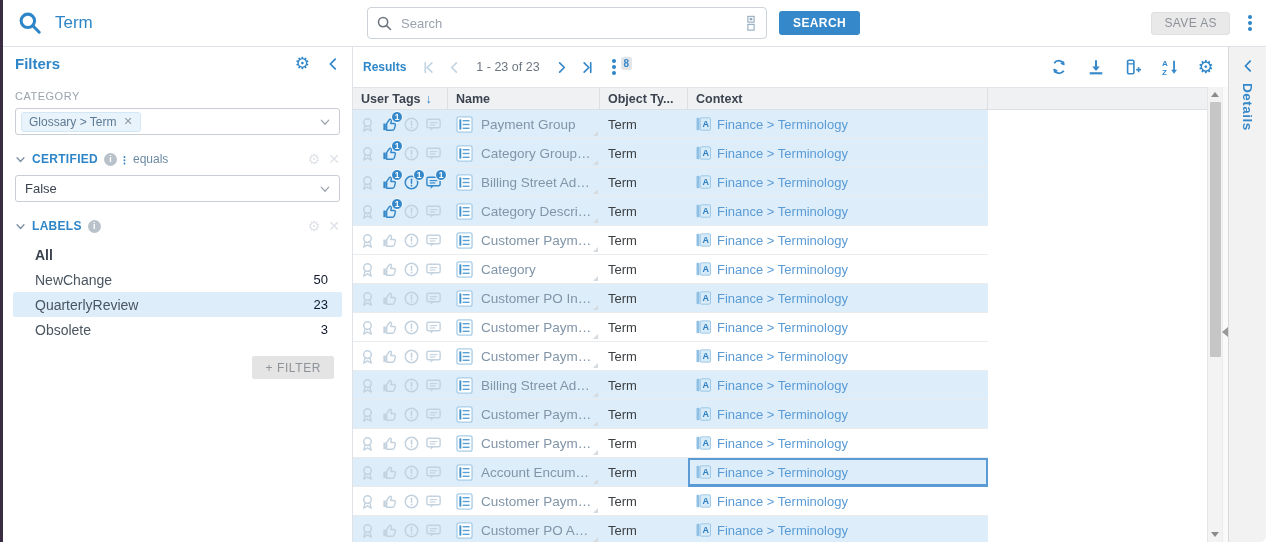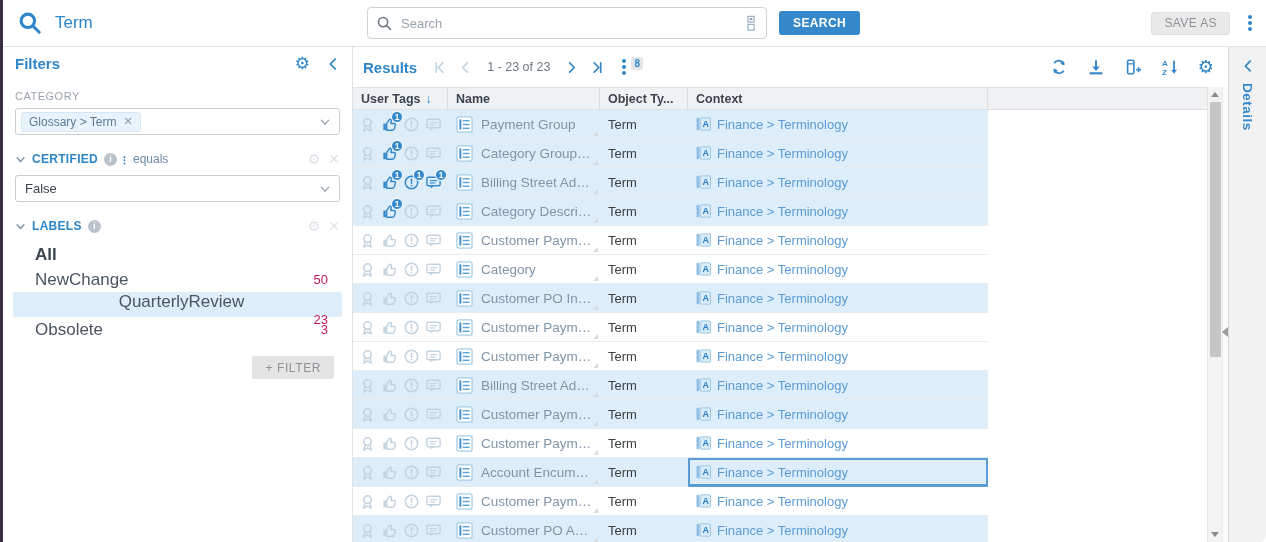--- a/index.html
+++ b/index.html
@@ -46,31 +46,31 @@
   .fsec-head .vchev { width:11px; height:11px; color:#7e92a5; cursor:pointer; }
   .fsec-title { color:#2e86c8; font-weight:bold; font-size:12px; letter-spacing:.3px; }
   .info-dot { width:13px; height:13px; border-radius:50%; background:#b9c2cb; color:#fff; font-size:9px; font-weight:bold; display:inline-flex; align-items:center; justify-content:center; font-style:normal; }
   .op { color:#3588c9; font-weight:bold; font-size:11px; letter-spacing:1px; }
   .op-text { color:#6b8aa5; font-size:12px; }
   .fsec-actions { margin-left:auto; display:flex; gap:8px; color:#dfe3e8; font-size:14px; }
   .fsec-actions span { cursor:pointer; }
   .sel-value { color:#3c4450; font-size:13px; }
   .labels-list { margin:4px 0 0 0; }
   .label-row { display:flex; align-items:center; height:25px; padding:0 14px 0 22px; cursor:pointer; border-radius:2px; }
-  .label-row.selected { background:#ddeefa;flex-direction:column; }
-  .label-name { color:#4a5560; font-size:17px; }
+  .label-row.selected { background:#ddeefa; }
+  .label-name { color:#4a5560; font-size:14px; }
   .label-row.all .label-name { font-weight:bold; color:#3c4450; }
-  .label-count { margin-left:auto; color:#be185d; font-size:13px; }
+  .label-count { margin-left:auto; color:#0f172a; font-size:13px; }
   .filter-btn-row { display:flex; justify-content:flex-end; padding:14px 8px 0 0; }
   .btn-filter { background:#e4e4e4; border:none; border-radius:2px; color:#8e9398; font-size:12px; letter-spacing:.6px; height:23px; padding:0 13px; cursor:pointer; font-family:"Liberation Sans",sans-serif; }
 
   
   .results { flex:1; display:flex; flex-direction:column; min-width:0; background:#fff; }
   .results-toolbar { height:40px; flex:0 0 40px; display:flex; align-items:center; padding:0 14px 0 10px; }
-  .results-title { color:#2e86c8; font-weight:bold; font-size:15px; margin-right:16px; }
+  .results-title { color:#2e86c8; font-weight:bold; font-size:12px; margin-right:16px; }
   .pg { display:flex; align-items:center; gap:10px; }
   .pg .pico { width:15px; height:15px; cursor:pointer; }
   .pico.dis { color:#c2d4e2; }
   .pico.ena { color:#3588c9; }
   .pg-label { color:#6d7challenge680; color:#6d7680; font-size:12.5px; margin:16px 4px; }
   .more-results { display:flex; align-items:flex-start; gap:1px; margin-left:14px; cursor:pointer; }
   .more-badge { background:#e3e6e9; color:#3588c9; font-size:10px; font-weight:bold; border-radius:2px; padding:0px 3px; line-height:13px; }
   .rt-icons { margin-left:auto; display:flex; align-items:center; gap:19px; color:#3588c9; }
   .rt-icons .tico { width:18px; height:18px; cursor:pointer; }
   .rt-icons .gear-glyph { font-size:18px; }

